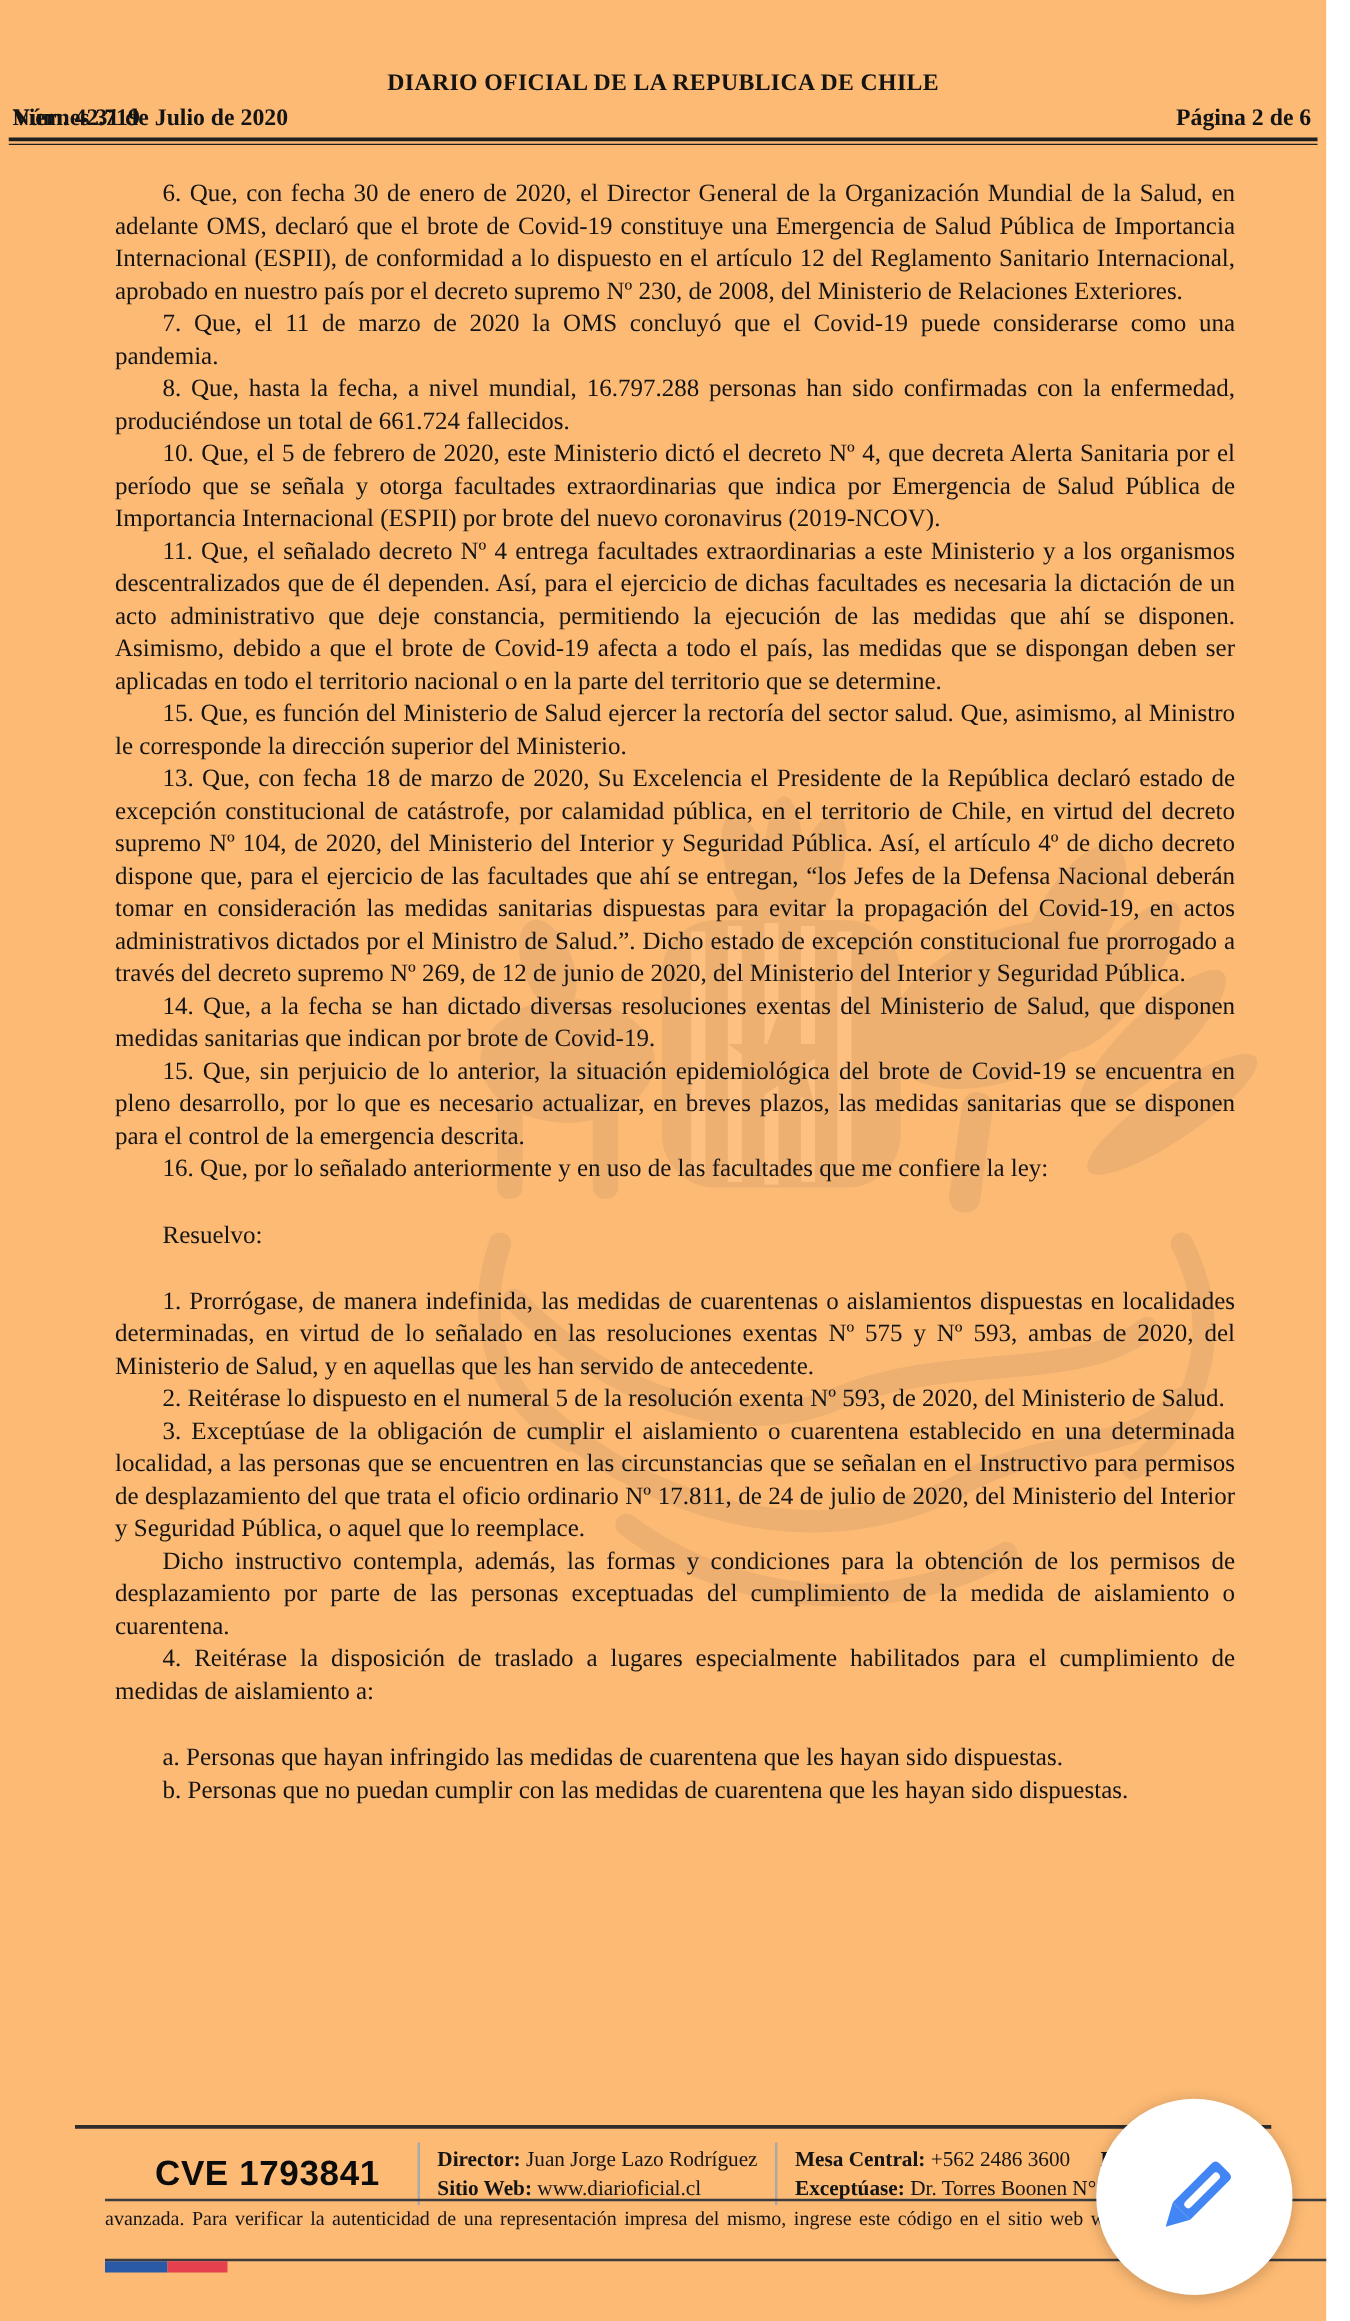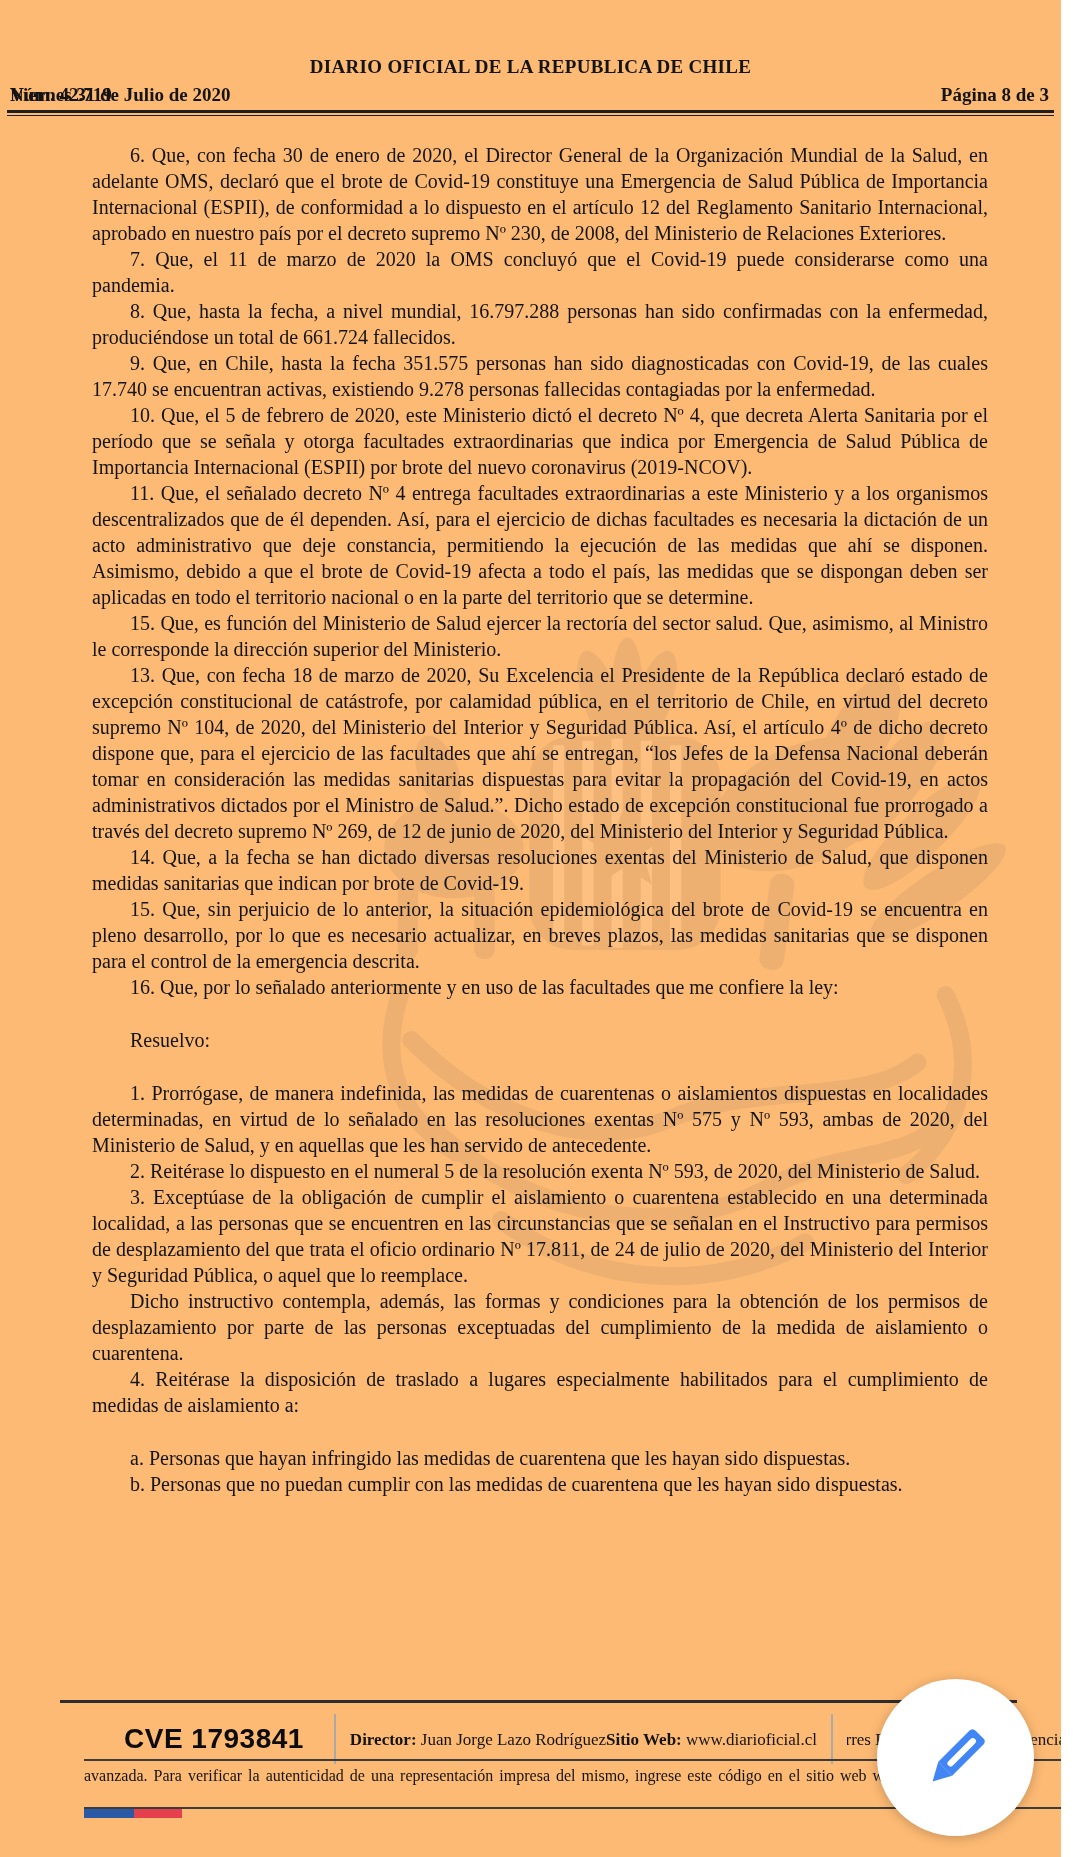--- a/index.html
+++ b/index.html
@@ -24,21 +24,21 @@
            font-size:20px;line-height:26px;text-align:justify;}
   .content p{margin:0;text-indent:38px;}
   .content p.gap{margin-top:27px;font-family:Liberation Serif, serif;}
 
   
   .f-rule-thick{position:absolute;top:1700px;left:60px;width:957px;border-top:3px solid #2d2d2d;z-index:1;}
   .f-row{position:absolute;top:1712px;left:76px;width:990px;height:54px;display:flex;align-items:center;z-index:1;}
   .cve{font-family:"Liberation Sans", sans-serif;font-weight:bold;font-size:28px;
        letter-spacing:0.5px;color:#0c0c0c;white-space:nowrap;margin-right:16px;margin-left:48px;}
   .vdiv{width:2px;height:50px;background:#a9a9a9;margin:0 14px;flex:none;}
-  .fcol{display:flex;flex-direction:row;justify-content:flex-end;font-size:17px;line-height:23px;white-space:nowrap;}
+  .fcol{display:flex;flex-direction:column;justify-content:flex-end;font-size:17px;line-height:23px;white-space:nowrap;}
   .fcol .lbl{font-weight:bold;}
   .fcol .sp{margin-left:20px;}
   .fcol.clip{flex:1;overflow:hidden;}
   .f-rule-thin{position:absolute;top:1759px;left:84px;width:983px;border-top:2px solid #3c3c3c;z-index:1;}
   .disclaimer{position:absolute;top:1766px;left:84px;width:983px;z-index:1;
               font-size:16px;line-height:19px;word-spacing:2px;white-space:nowrap;overflow:hidden;}
   .f-rule-thin2{position:absolute;top:1807px;left:84px;width:983px;border-top:2px solid #3c3c3c;z-index:1;}
   .flag{position:absolute;top:1809px;left:84px;width:98px;height:9px;display:flex;z-index:2;}
   .flag .fb{width:50px;height:9px;background:#2a59a5;}
   .flag .fr{width:48px;height:9px;background:#e4404d;}
@@ -85,29 +85,28 @@
       <path d="M150 560 C 230 620, 340 625, 420 580"></path>
       <path d="M60 360 C 40 420, 60 470, 110 500"></path>
       <path d="M545 360 C 575 420, 560 480, 510 520"></path>
     </g>
   </svg>
 
   <div class="hdr-title">DIARIO OFICIAL DE LA REPUBLICA DE CHILE</div>
   <div class="hdr-row">
     <span class="left">Núm. 42.719</span>
     <span>Viernes 31 de Julio de 2020</span>
-    <span class="right">Página 8 de 3</span>
+    <span class="right">Página 2 de 6</span>
   </div>
   <div class="hdr-rule"></div>
 
   <div class="content">
     <p>6. Que, con fecha 30 de enero de 2020, el Director General de la Organización Mundial de la Salud, en adelante OMS, declaró que el brote de Covid-19 constituye una Emergencia de Salud Pública de Importancia Internacional (ESPII), de conformidad a lo dispuesto en el artículo 12 del Reglamento Sanitario Internacional, aprobado en nuestro país por el decreto supremo Nº 230, de 2008, del Ministerio de Relaciones Exteriores.</p>
     <p>7. Que, el 11 de marzo de 2020 la OMS concluyó que el Covid-19 puede considerarse como una pandemia.</p>
     <p>8. Que, hasta la fecha, a nivel mundial, 16.797.288 personas han sido confirmadas con la enfermedad, produciéndose un total de 661.724 fallecidos.</p>
-    <p>9. Que, en Chile, hasta la fecha 351.575 personas han sido diagnosticadas con Covid-19, de las cuales 17.740 se encuentran activas, existiendo 9.278 personas fallecidas contagiadas por la enfermedad.</p>
     <p>10. Que, el 5 de febrero de 2020, este Ministerio dictó el decreto Nº 4, que decreta Alerta Sanitaria por el período que se señala y otorga facultades extraordinarias que indica por Emergencia de Salud Pública de Importancia Internacional (ESPII) por brote del nuevo coronavirus (2019-NCOV).</p>
     <p>11. Que, el señalado decreto Nº 4 entrega facultades extraordinarias a este Ministerio y a los organismos descentralizados que de él dependen. Así, para el ejercicio de dichas facultades es necesaria la dictación de un acto administrativo que deje constancia, permitiendo la ejecución de las medidas que ahí se disponen. Asimismo, debido a que el brote de Covid-19 afecta a todo el país, las medidas que se dispongan deben ser aplicadas en todo el territorio nacional o en la parte del territorio que se determine.</p>
     <p>15. Que, es función del Ministerio de Salud ejercer la rectoría del sector salud. Que, asimismo, al Ministro le corresponde la dirección superior del Ministerio.</p>
     <p>13. Que, con fecha 18 de marzo de 2020, Su Excelencia el Presidente de la República declaró estado de excepción constitucional de catástrofe, por calamidad pública, en el territorio de Chile, en virtud del decreto supremo Nº 104, de 2020, del Ministerio del Interior y Seguridad Pública. Así, el artículo 4º de dicho decreto dispone que, para el ejercicio de las facultades que ahí se entregan, “los Jefes de la Defensa Nacional deberán tomar en consideración las medidas sanitarias dispuestas para evitar la propagación del Covid-19, en actos administrativos dictados por el Ministro de Salud.”. Dicho estado de excepción constitucional fue prorrogado a través del decreto supremo Nº 269, de 12 de junio de 2020, del Ministerio del Interior y Seguridad Pública.</p>
     <p>14. Que, a la fecha se han dictado diversas resoluciones exentas del Ministerio de Salud, que disponen medidas sanitarias que indican por brote de Covid-19.</p>
     <p>15. Que, sin perjuicio de lo anterior, la situación epidemiológica del brote de Covid-19 se encuentra en pleno desarrollo, por lo que es necesario actualizar, en breves plazos, las medidas sanitarias que se disponen para el control de la emergencia descrita.</p>
     <p>16. Que, por lo señalado anteriormente y en uso de las facultades que me confiere la ley:</p>
     <p class="gap">Resuelvo:</p>
     <p class="gap">1. Prorrógase, de manera indefinida, las medidas de cuarentenas o aislamientos dispuestas en localidades determinadas, en virtud de lo señalado en las resoluciones exentas Nº 575 y Nº 593, ambas de 2020, del Ministerio de Salud, y en aquellas que les han servido de antecedente.</p>
     <p>2. Reitérase lo dispuesto en el numeral 5 de la resolución exenta Nº 593, de 2020, del Ministerio de Salud.</p>

